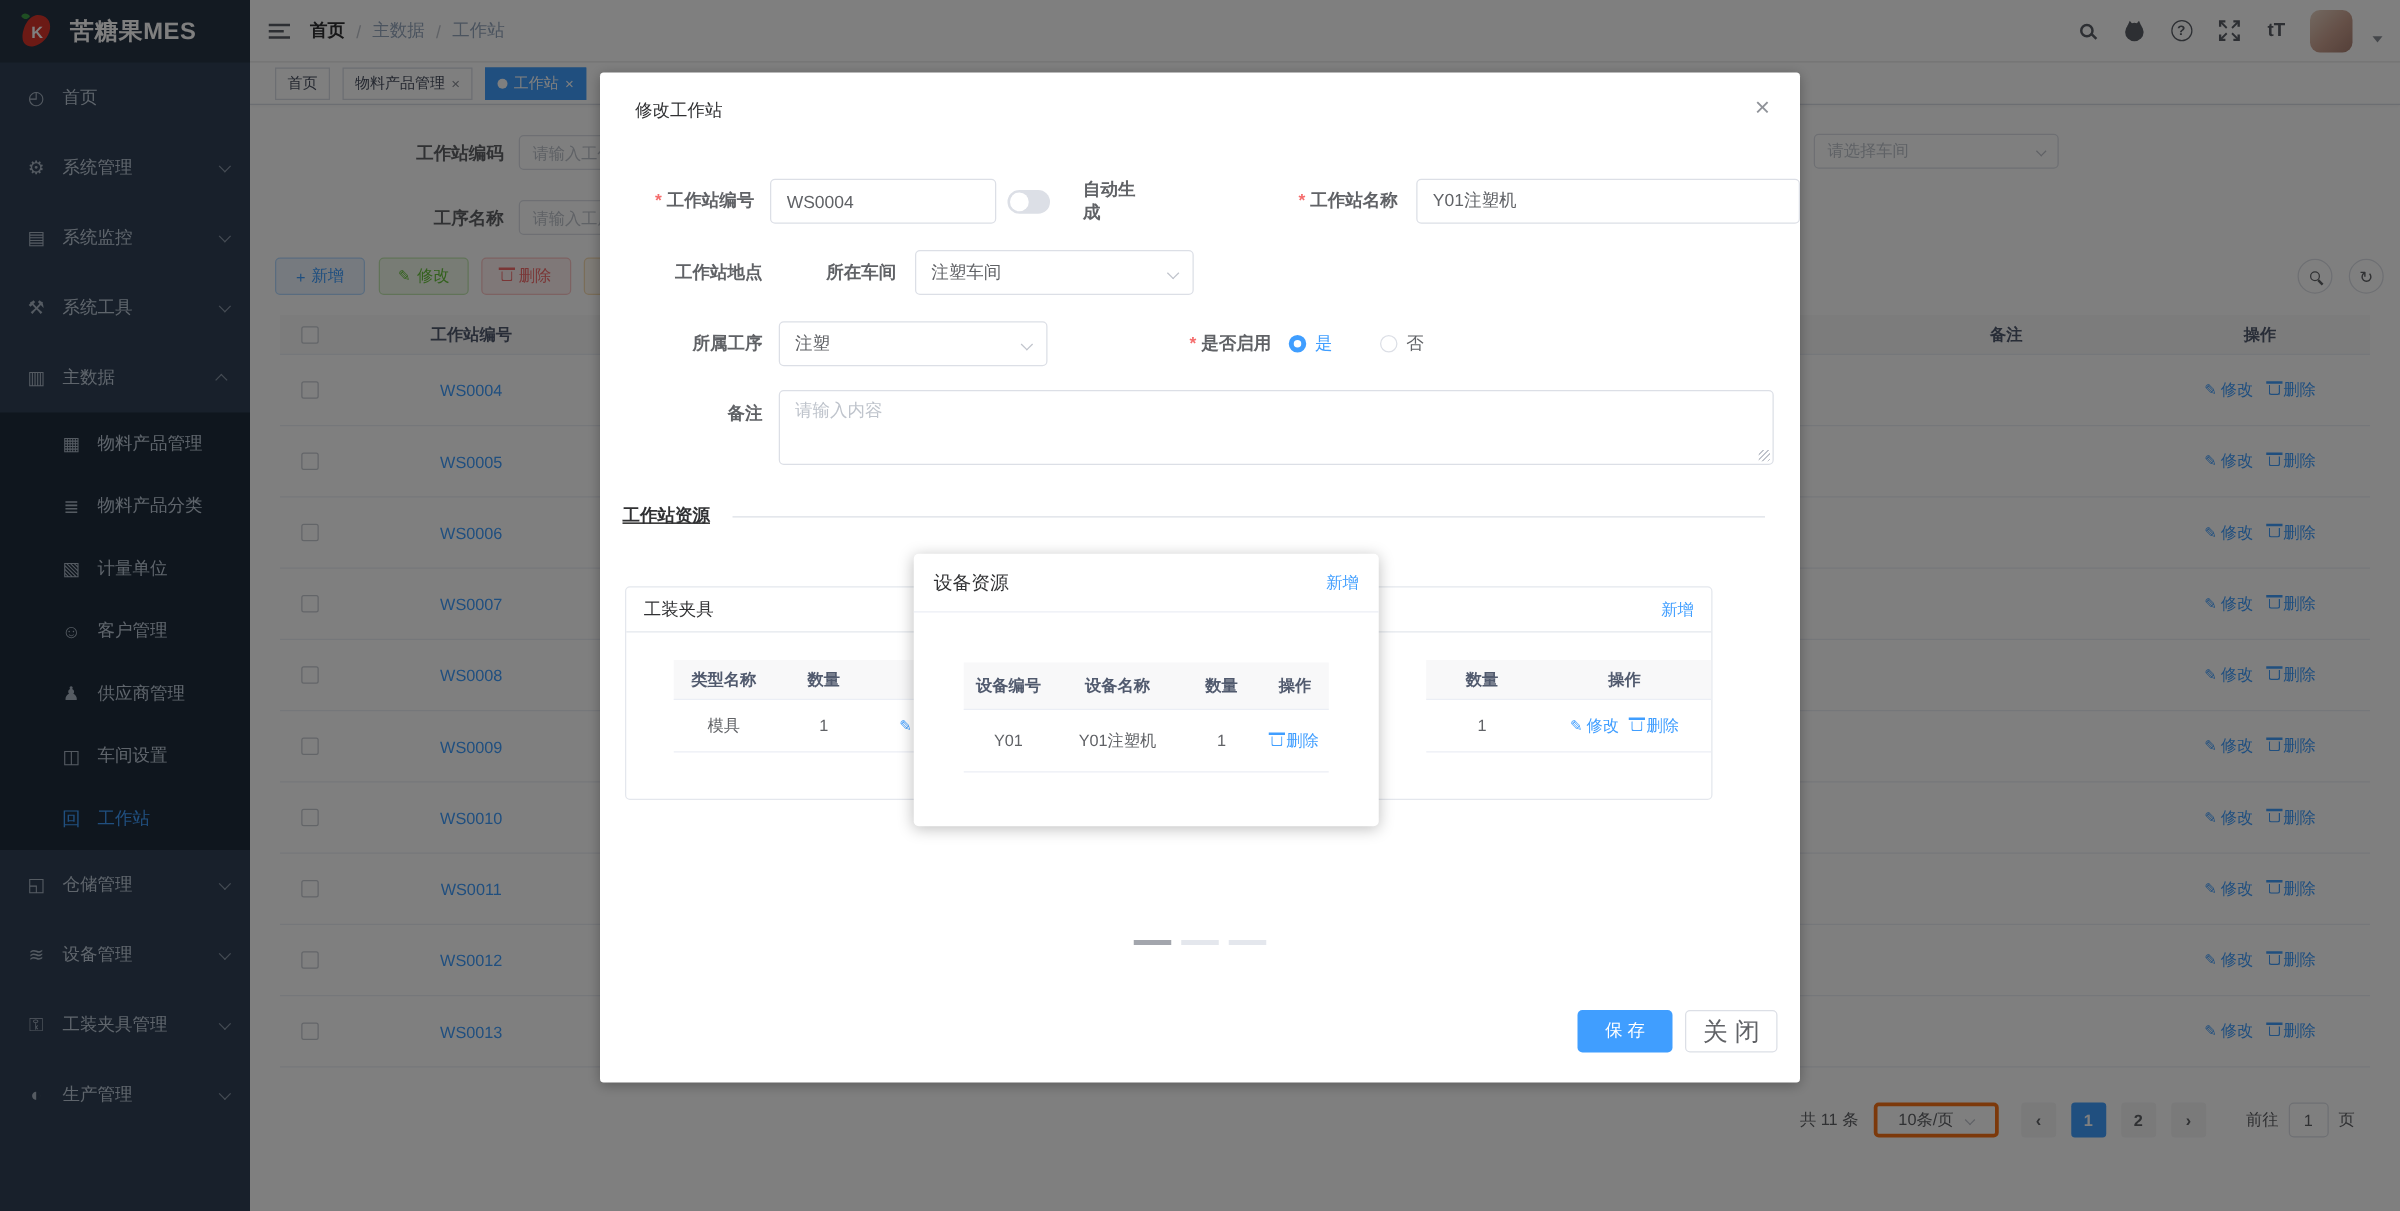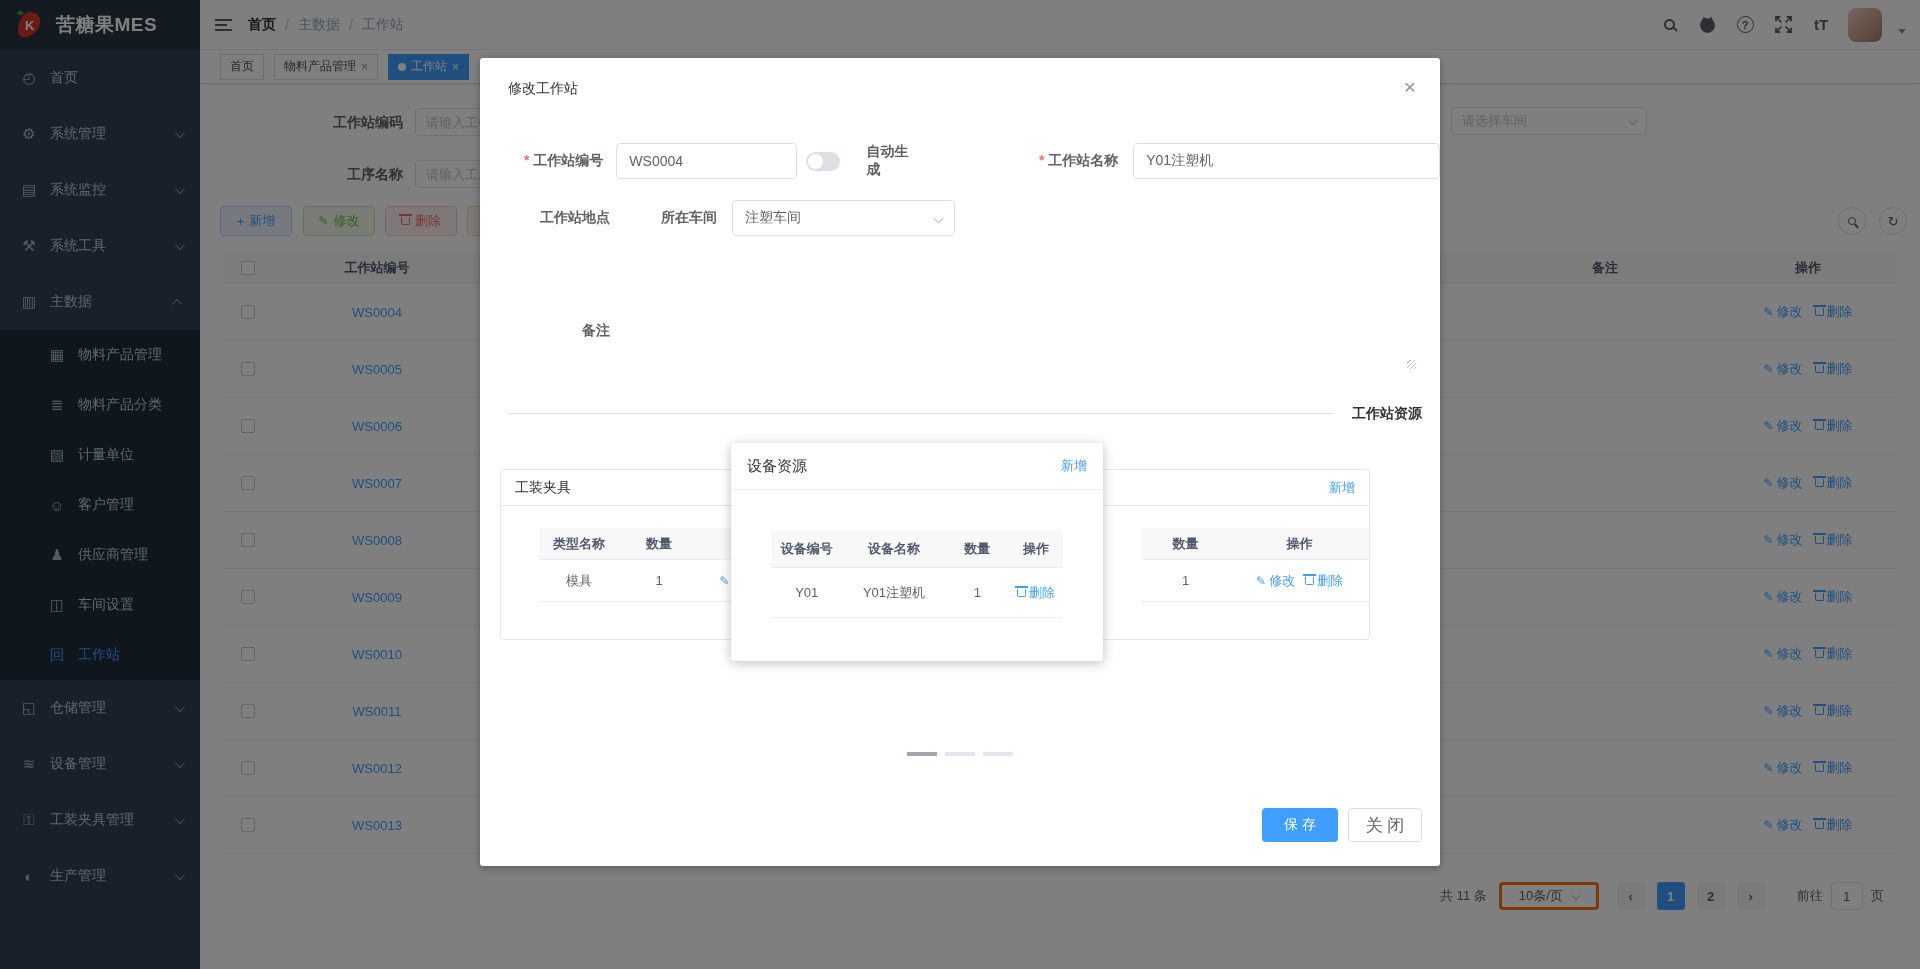--- a/index.html
+++ b/index.html
@@ -131,41 +131,41 @@
   .rdot { width:14px; height:14px; border-radius:50%; border:1px solid #dcdfe6; background:#fff; }
   .radio.checked .rdot { border:4px solid #409eff; }
   .radio.checked { color:#409eff; }
   .radio.unchecked { color:#606266; }
   .m-textarea { position:absolute; border:1px solid #dcdfe6; border-radius:4px; font-size:14px; color:#606266;
     padding:7px 12px; outline:none; resize:none; font-family:inherit; }
   .m-textarea::placeholder { color:#bfc4cc; }
   .ta-grip { position:absolute; width:9px; height:9px;
     background:repeating-linear-gradient(135deg,transparent 0 2px,#c0c4cc 2px 3px); }
   .m-divider { position:absolute; left:28px; right:28px; top:355px; height:1px; background:#dcdfe6; }
-  .m-divider-text { position:absolute; top:346px; left:0; width:100%; text-align:right; }
+  .m-divider-text { position:absolute; top:346px; left:0; width:100%; text-align:left;text-decoration:underline; }
   .m-divider-text span { background:#fff; padding:0 18px; font-size:14px; color:#303133; font-weight:700; }
 
   .panel { position:absolute; top:411px; width:280px; height:171px; border:1px solid #e4e7ed; border-radius:4px; background:#fff; }
   .panel-head { height:36px; border-bottom:1px solid #e4e7ed; display:flex; align-items:center;
     justify-content:space-between; padding:0 14px; font-size:14px; color:#303133; }
   .panel-add { color:#409eff; font-size:13px; cursor:pointer; }
   .mini-table { font-size:13px; }
   .mt-row { display:flex; align-items:center; height:42px; border-bottom:1px solid #ebeef5; color:#606266; }
   .mt-head { height:32px; background:#f8f8f9; font-weight:700; color:#515a6e; }
   .mt-cell { text-align:center; }
 
   .carousel { position:absolute; top:694px; left:0; width:100%; display:flex; justify-content:center; gap:8px; }
   .car-bar { width:30px; height:4px; background:#e4e7ed; cursor:pointer; }
   .car-bar.active { background:#a3a6ad; }
 
   .m-footer { position:absolute; top:750px; left:0; width:100%; }
   .btn-save { position:absolute; left:782px; width:76px; height:34px; background:#409eff; color:#fff;
     border:none; border-radius:4px; font-size:14px; cursor:pointer; font-family:inherit; }
   .btn-close { position:absolute; left:868px; width:74px; height:34px; background:#fff; color:#606266;
-    border:1px solid #dcdfe6; border-radius:4px; font-size:17px; cursor:pointer; font-family:inherit; }
+    border:1px solid #dcdfe6; border-radius:4px; font-size:20px; cursor:pointer; font-family:inherit; }
 
   
   .popup { position:fixed; left:731px; top:443px; width:372px; height:218px; background:#fff; border-radius:4px;
     z-index:70; box-shadow:0 2px 12px rgba(0,0,0,.25); }
   .p-head { height:47px; border-bottom:1px solid #ebeef5; display:flex; align-items:center;
     justify-content:space-between; padding:0 16px; font-size:15px; color:#303133; }
   .p-table { margin:40px 40px 0; font-size:13px; }
 </style>
 </head>
 <body>
@@ -572,24 +572,41 @@
 
   <div class="frow" style="left:0; top:142px; width:960px;">
     <span class="flabel" style="width:130px;">工作站地点</span>
     <span class="flabel" style="width:144px; margin-left:-37px;">所在车间</span>
     <div class="m-select" style="margin-left:15px; width:223px;">
       <span>注塑车间</span>
       <span class="sel-chev"></span>
     </div>
   </div>
 
+  <div class="frow" style="left:0; top:199px; width:960px;">
+    <span class="flabel" style="width:130px;">所属工序</span>
+    <div class="m-select" style="margin-left:13px; width:215px;">
+      <span>注塑</span>
+      <span class="sel-chev"></span>
+    </div>
+    <span class="flabel req" style="width:144px; margin-left:35px;">是否启用</span>
+    <span class="radio checked" style="margin-left:14px;">
+      <span class="rdot"></span>
+      <span>是</span>
+    </span>
+    <span class="radio unchecked" style="margin-left:38px;">
+      <span class="rdot"></span>
+      <span>否</span>
+    </span>
+  </div>
 
   <div class="frow" style="left:0; top:254px; width:960px; align-items:flex-start;">
     <span class="flabel" style="width:130px; line-height:36px;">备注</span>
   </div>
+  <textarea class="m-textarea" style="left: 143px; top: 254px; width: 796px; height: 60px;" placeholder="请输入内容"></textarea>
   <span class="ta-grip" style="left:927px; top:302px;"></span>
 
   <div class="m-divider"></div>
   <div class="m-divider-text">
     <span>工作站资源</span>
   </div>
 
   <div class="panel" style="left:20px;">
     <div class="panel-head">
       <span>工装夹具</span>

